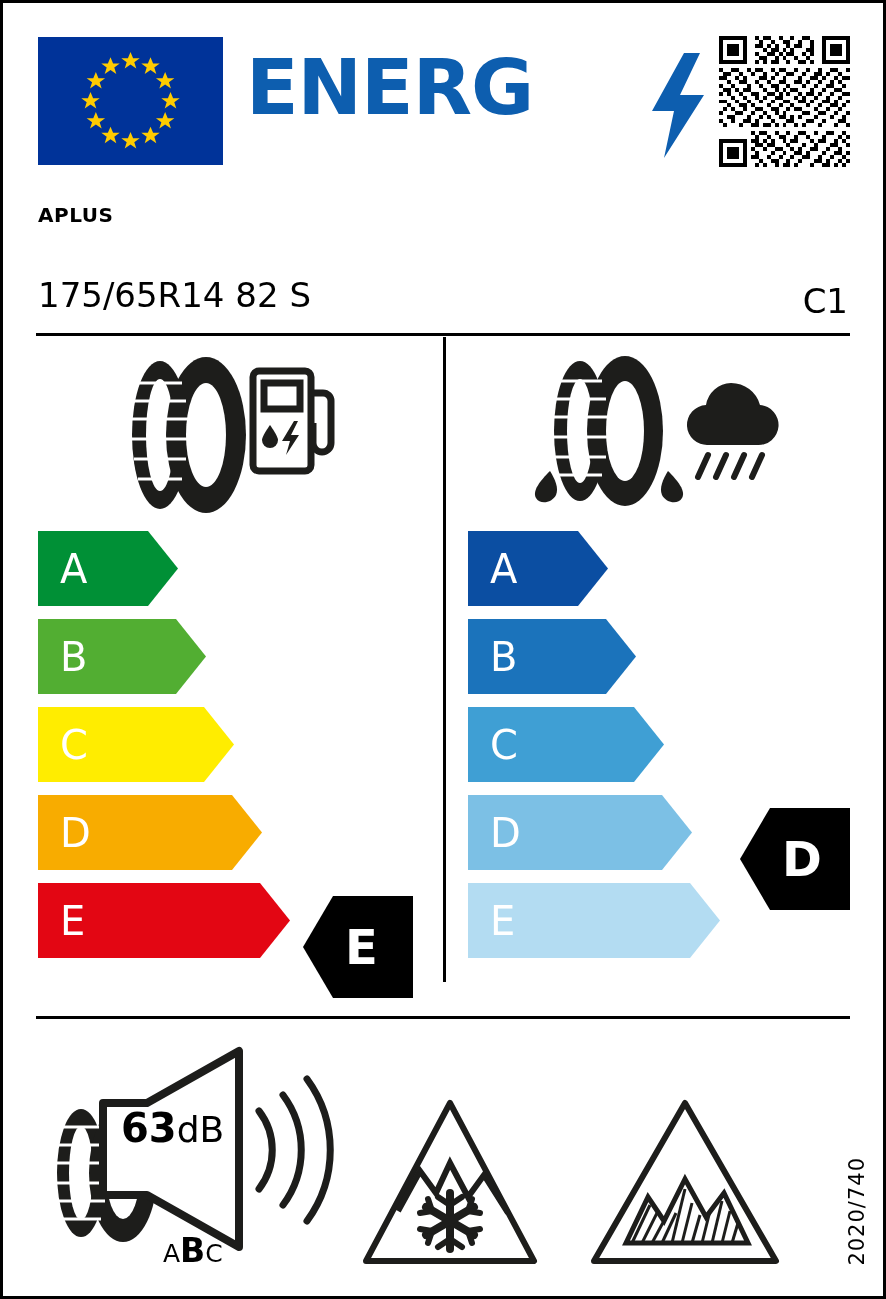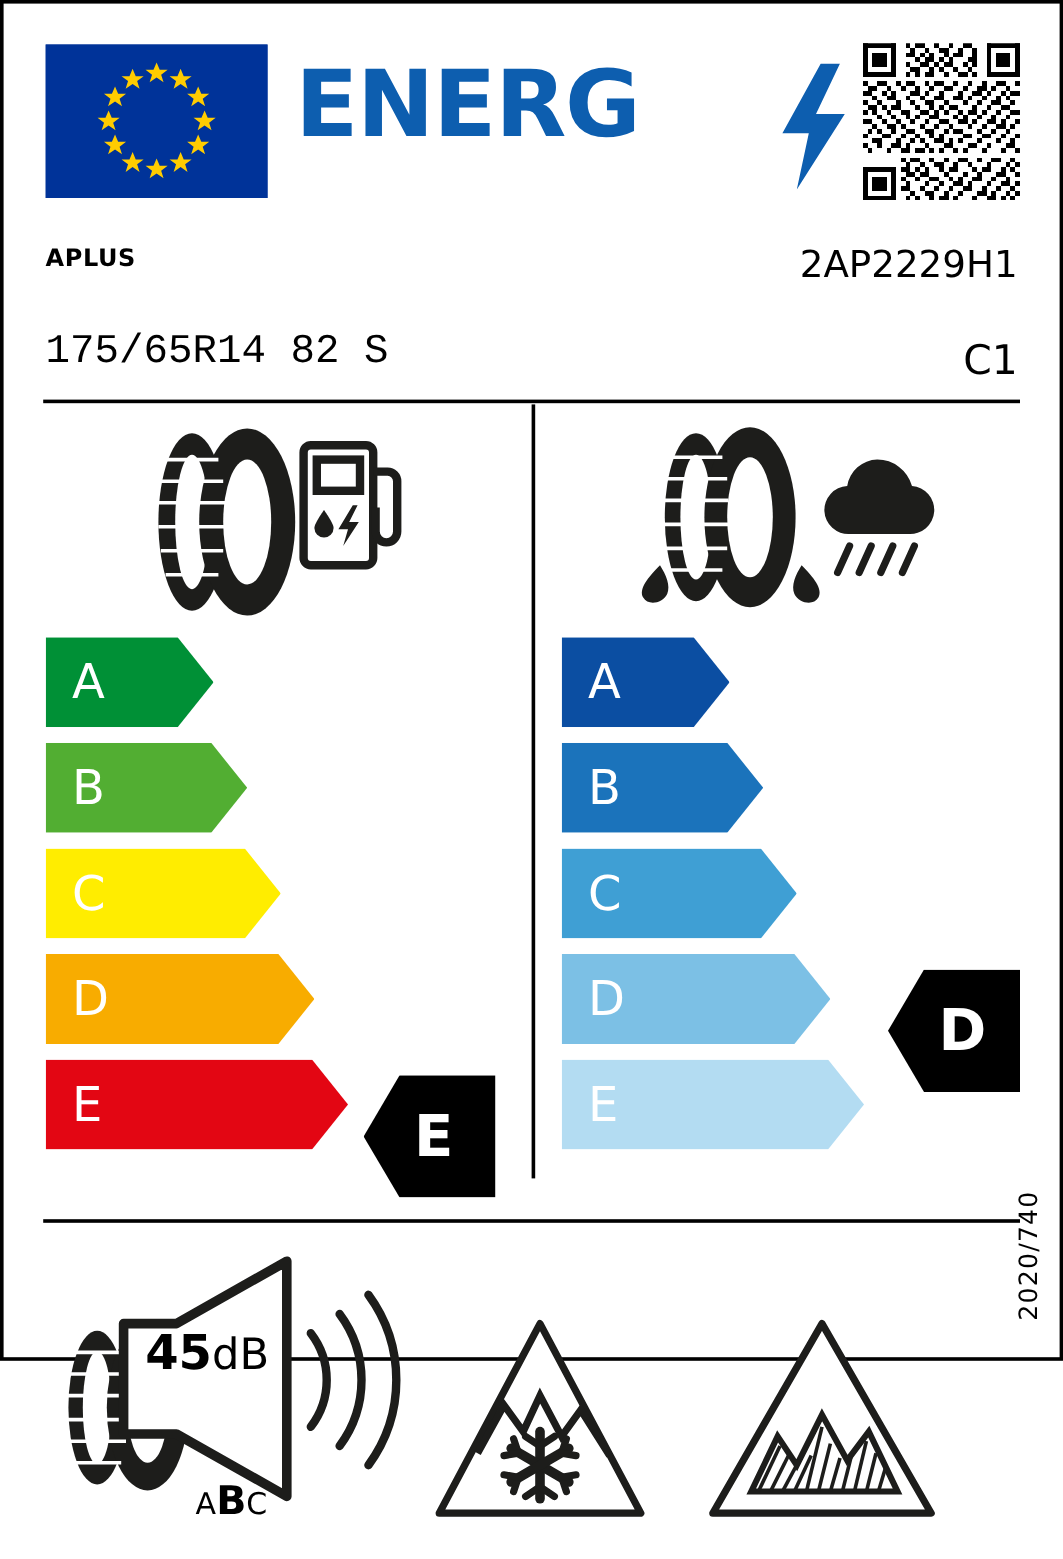--- a/index.html
+++ b/index.html
@@ -6,21 +6,21 @@
   body{
     width:886px;height:1299px;
     background:#ffffff;
     font-family:"DejaVu Sans", sans-serif;
     color:#000;
     overflow:hidden;
   }
   .label{
     position:absolute;
     left:0;top:0;
-    width:886px;height:1134px;
+    width:886px;height:1299px;
     box-sizing:border-box;
     border:3px solid #000;
     background:#fff;
   }
   
   .eu-flag{
     position:absolute;left:35px;top:34px;width:185px;height:128px;
     background:#003399;
   }
   .eu-flag svg{display:block;}
@@ -42,21 +42,20 @@
     position:absolute;left:35px;top:200px;
     font-size:20px;font-weight:bold;letter-spacing:0.5px;
   }
   .model{
     position:absolute;right:35px;top:200px;
     font-size:31px;
   }
   .size{
     position:absolute;left:35px;top:272px;
     font-size:34px;
-    font-family:Liberation Mono, monospace;
   }
   .classcode{
     position:absolute;right:35px;top:278px;
     font-size:34px;
   }
   
   .hline{
     position:absolute;left:33px;right:33px;height:3px;background:#000;
   }
   .hline.top{top:330px;}
@@ -465,21 +464,20 @@
           <rect x="19" y="32" width="1" height="1"></rect>
           <rect x="23" y="32" width="1" height="1"></rect>
           <rect x="26" y="32" width="2" height="1"></rect>
           <rect x="29" y="32" width="1" height="1"></rect>
           <rect x="31" y="32" width="1" height="1"></rect>
       </g>
     </svg>
   </div>
 
   <div class="brand">APLUS</div>
-  <div class="model">2AP2229H1</div>
   <div class="size">175/65R14 82 S</div>
   <div class="classcode">C1</div>
 
   <div class="hline top"></div>
   <div class="hline bottom"></div>
   <div class="vline"></div>
 
   <div class="pic-fuel">
     <svg width="220" height="165" viewBox="0 0 220 165" aria-hidden="true">
       <g fill="#1d1d1b">
@@ -614,21 +612,21 @@
       <path d="M60 60 h44 L196 8 v196 L104 152 h-44 z" fill="#fff" stroke="#1d1d1b" stroke-width="8" stroke-linejoin="round"></path>
 
       <g fill="none" stroke="#1d1d1b" stroke-width="7" stroke-linecap="round">
         <path d="M216 68 a64 64 0 0 1 0 78"></path>
         <path d="M240 52 a92 92 0 0 1 0 110"></path>
         <path d="M264 36 a120 120 0 0 1 0 142"></path>
       </g>
     </svg>
   </div>
   <div class="noise-db">
-    <span>45</span><span class="unit">dB</span>
+    <span>63</span><span class="unit">dB</span>
   </div>
   <div class="noise-classes">
     <span>A</span><span class="sel">B</span><span>C</span>
   </div>
 
   <div class="snow-ico">
     <svg width="185" height="180" viewBox="0 0 185 180" aria-hidden="true">
       <path d="M92 10 L176 168 H8 Z" fill="#fff" stroke="#1d1d1b" stroke-width="6" stroke-linejoin="round"></path>
       <path d="M92 10 L120 62 L104 70 L92 52 L78 74 L62 62 Z" fill="#1d1d1b" opacity="0"></path>
       <polyline points="40,118 62,78 78,100 92,70 110,104 126,82 150,120" fill="none" stroke="#1d1d1b" stroke-width="6"></polyline>

